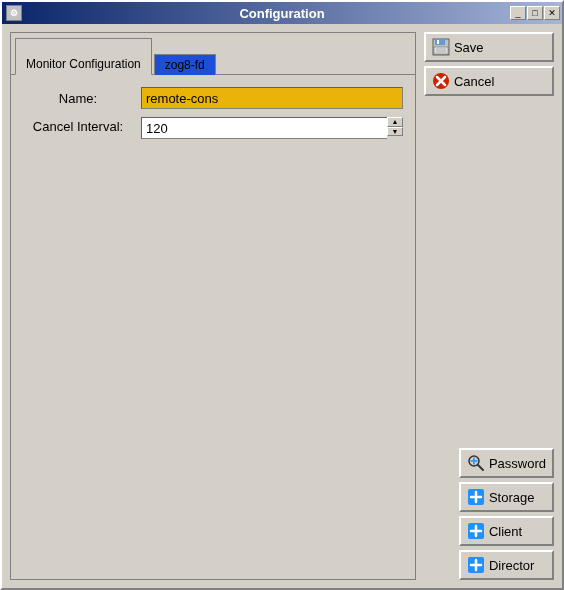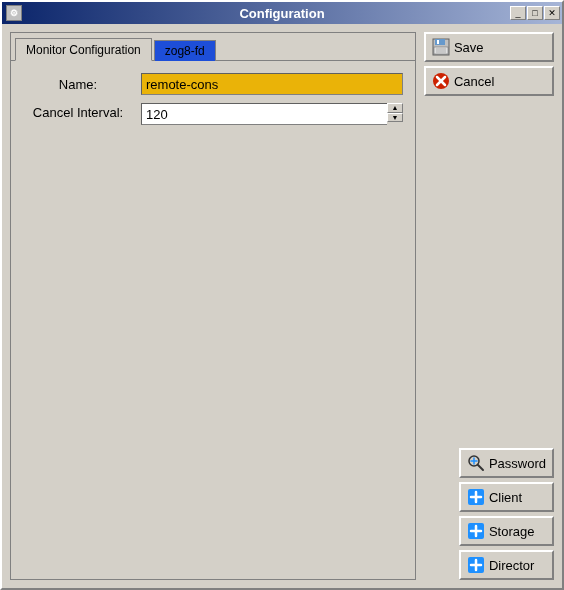--- a/index.html
+++ b/index.html
@@ -116,21 +116,21 @@
       font-size: 12px;
       position: relative;
       top: 1px;
     }
 
     .tab.active {
       background: #d4d0c8;
       border-bottom: 1px solid #d4d0c8;
       font-weight: normal;
       z-index: 2;
-      padding-top: 4px;
+      padding-top: 18px;
     }
 
     .tab-content {
       flex: 1;
       background: #d4d0c8;
       border-top: 1px solid #808080;
       padding: 12px;
       display: flex;
       flex-direction: column;
       gap: 8px;
@@ -357,32 +357,32 @@
         </button>
 
         <button class="win-button">
           <span class="btn-icon blue-plus-icon">
             <svg viewBox="0 0 18 18" xmlns="http://www.w3.org/2000/svg">
               <rect x="1" y="1" width="16" height="16" rx="2" fill="#1e90ff"></rect>
               <line x1="9" y1="4" x2="9" y2="14" stroke="white" stroke-width="2.5" stroke-linecap="round"></line>
               <line x1="4" y1="9" x2="14" y2="9" stroke="white" stroke-width="2.5" stroke-linecap="round"></line>
             </svg>
           </span>
-          <span>Client</span>
+          <span>Storage</span>
         </button>
 
         <button class="win-button">
           <span class="btn-icon blue-plus-icon">
             <svg viewBox="0 0 18 18" xmlns="http://www.w3.org/2000/svg">
               <rect x="1" y="1" width="16" height="16" rx="2" fill="#1e90ff"></rect>
               <line x1="9" y1="4" x2="9" y2="14" stroke="white" stroke-width="2.5" stroke-linecap="round"></line>
               <line x1="4" y1="9" x2="14" y2="9" stroke="white" stroke-width="2.5" stroke-linecap="round"></line>
             </svg>
           </span>
-          <span>Storage</span>
+          <span>Client</span>
         </button>
 
         <button class="win-button">
           <span class="btn-icon blue-plus-icon">
             <svg viewBox="0 0 18 18" xmlns="http://www.w3.org/2000/svg">
               <rect x="1" y="1" width="16" height="16" rx="2" fill="#1e90ff"></rect>
               <line x1="9" y1="4" x2="9" y2="14" stroke="white" stroke-width="2.5" stroke-linecap="round"></line>
               <line x1="4" y1="9" x2="14" y2="9" stroke="white" stroke-width="2.5" stroke-linecap="round"></line>
             </svg>
           </span>

